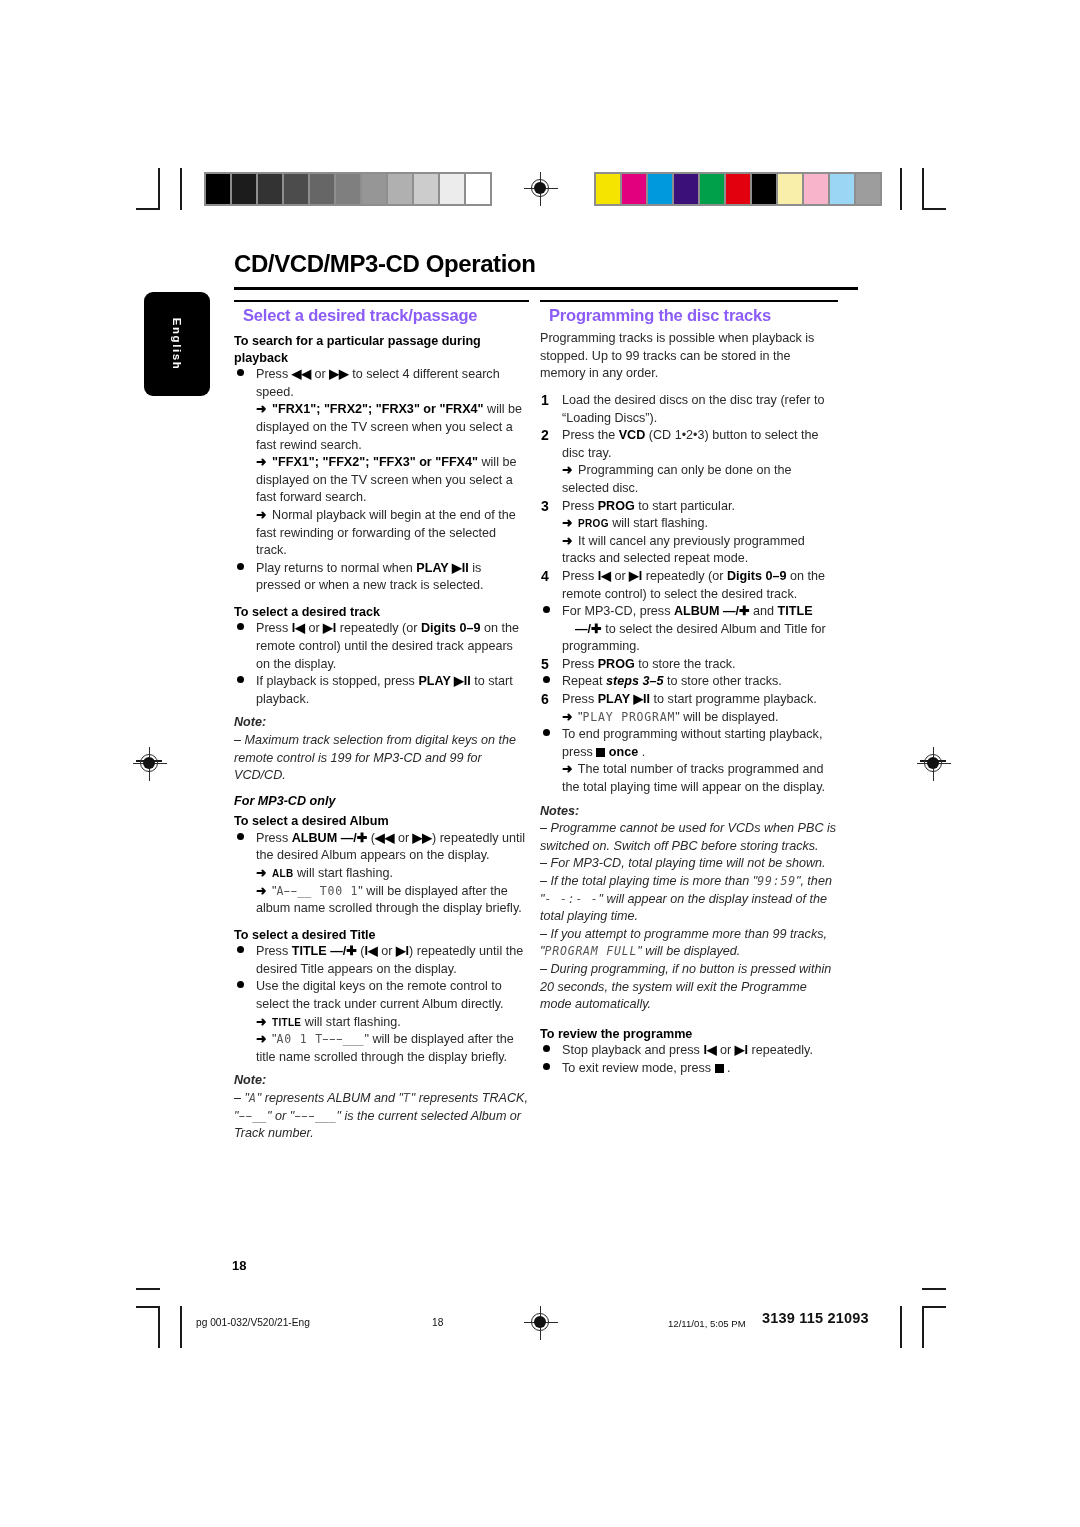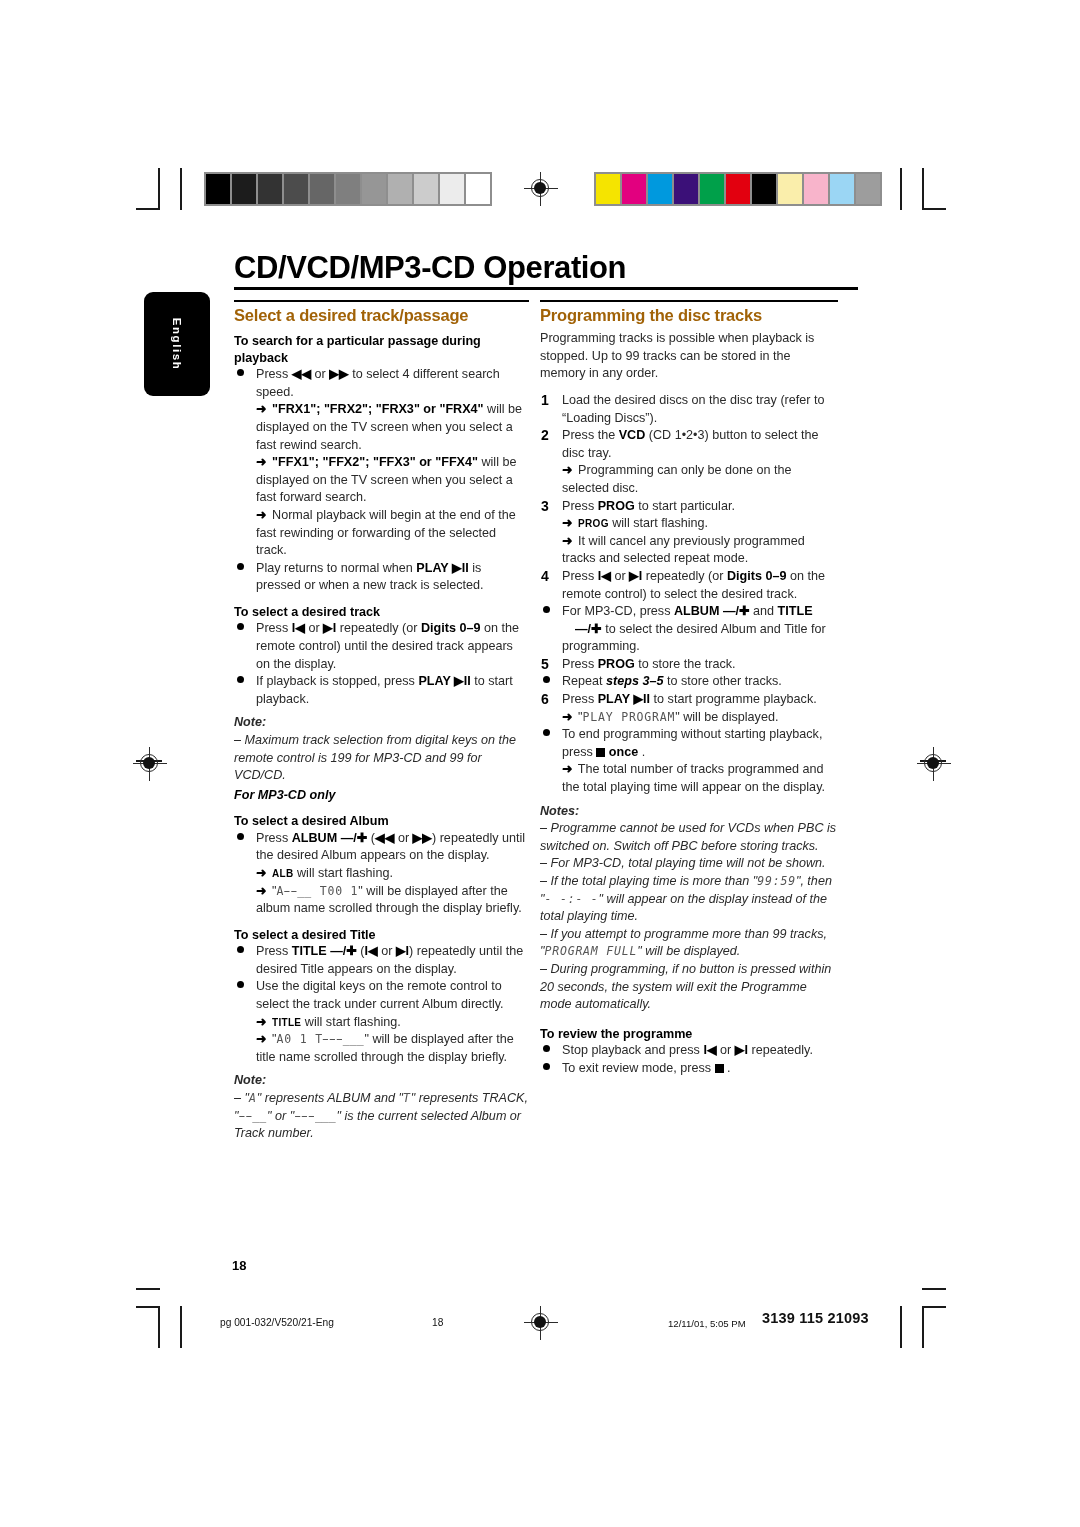--- a/index.html
+++ b/index.html
@@ -59,21 +59,21 @@
     height: 30px;
     margin-right: 2px;
   }
   .swatchbar .sw:last-child { margin-right: 0; }
 
   
   .headline {
     position: absolute;
     left: 234px;
     top: 250px;
-    font-size: 31px;
+    font-size: 24px;
     font-weight: bold;
     letter-spacing: -0.4px;
     color: #000;
   }
   .headrule {
     position: absolute;
     left: 234px;
     top: 287px;
     width: 624px;
     height: 2.5px;
@@ -112,24 +112,24 @@
   .col.left  { left: 234px; width: 295px; }
   .col.right { left: 540px; width: 298px; }
 
   .secrule {
     width: 100%;
     height: 1.6px;
     background: #000;
     margin: 0 0 5px 0;
   }
   h2.sect {
-    margin: 0 0 6px 0;
+    margin: 0 0 6px 9px;
     font-size: 16.5px;
     font-weight: bold;
-    color: #a16207;
+    color: #8b5cf6;
     letter-spacing: -0.2px;
   }
   h3.sub {
     margin: 9px 0 0 0;
     font-size: 12.6px;
     font-weight: bold;
     color: #000;
     line-height: 16.5px;
   }
   h3.sub.italic { font-style: italic; }
@@ -206,21 +206,21 @@
     font-size: 13px;
     font-weight: bold;
     color: #000;
   }
   .foot {
     position: absolute;
     font-size: 10.2px;
     color: #111;
     white-space: nowrap;
   }
-  .foot.file  { left: 220px; top: 1317px; text-align: center; }
+  .foot.file  { left: 196px; top: 1317px; text-align: center; }
   .foot.pg    { left: 432px; top: 1317px; }
   .foot.date  { left: 668px; top: 1318px; font-size: 9.6px; }
   .foot.code  { left: 762px; top: 1310px; font-size: 14.5px; font-weight: bold; letter-spacing: 0.2px; }
 </style>
 </head>
 <body>
 
 <div id="page">
 
   <div class="cropmark" style="left:158px;top:168px;width:1.6px;height:42px;"></div>
@@ -340,22 +340,22 @@
       <div class="body">
         <span>If playback is stopped, press </span><b>PLAY ▶II</b><span> to start playback.</span>
       </div>
     </div>
 
     <div class="note">
       <span class="nh">Note:</span>
       <span class="dash">–  Maximum track selection from digital keys on the remote control is 199 for MP3-CD and 99 for VCD/CD.</span>
     </div>
 
-    <h3 class="sub italic" style="margin-top:2px;">For MP3-CD only</h3>
-    <h3 class="sub" style="margin-top:10px;">To select a desired Album</h3>
+    <h3 class="sub italic" style="margin-top:8px;">For MP3-CD only</h3>
+    <h3 class="sub" style="margin-top:4px;">To select a desired Album</h3>
 
     <div class="row">
       <div class="marker"><span class="bul"></span></div>
       <div class="body">
         <span>Press </span><b>ALBUM —/✚</b><span> (</span><b>◀◀</b><span> or </span><b>▶▶</b><span>) repeatedly until the desired Album appears on the display.</span>
         <span class="arrowline"><span class="ar">➜</span> <span class="smallcaps">ALB</span><span> will start flashing.</span></span>
         <span class="arrowline"><span class="ar">➜</span> <span>"</span><span class="lcd">A̵̵̲̲ T00 1</span><span>" will be displayed after the album name scrolled through the display briefly.</span></span>
       </div>
     </div>
 

